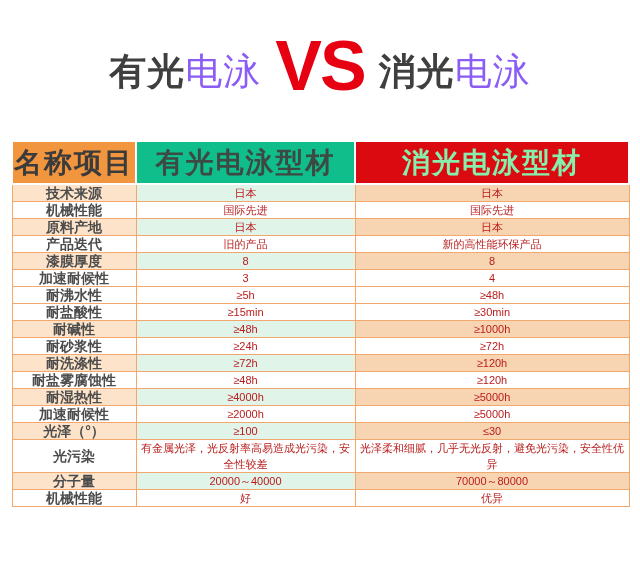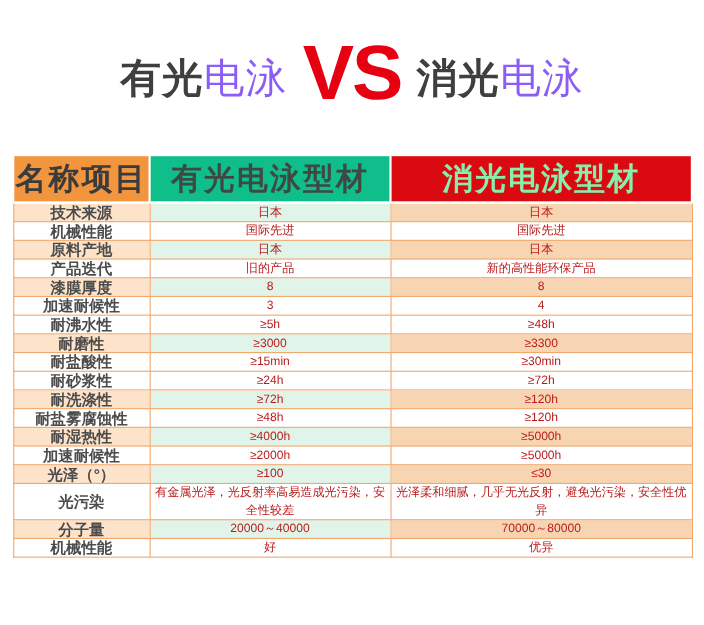--- a/index.html
+++ b/index.html
@@ -108,29 +108,29 @@
         <tr class="plain">
           <td class="label">加速耐候性</td>
           <td class="glossy">3</td>
           <td class="matte">4</td>
         </tr>
         <tr class="plain">
           <td class="label">耐沸水性</td>
           <td class="glossy">≥5h</td>
           <td class="matte">≥48h</td>
         </tr>
-        <tr class="tint">
-          <td class="label">耐磨性</td>
-          <td class="glossy">≥3000</td>
-          <td class="matte">≥3300</td>
-        </tr>
         <tr class="plain">
           <td class="label">耐盐酸性</td>
           <td class="glossy">≥15min</td>
           <td class="matte">≥30min</td>
+        </tr>
+        <tr class="tint">
+          <td class="label">耐碱性</td>
+          <td class="glossy">≥48h</td>
+          <td class="matte">≥1000h</td>
         </tr>
         <tr class="plain">
           <td class="label">耐砂浆性</td>
           <td class="glossy">≥24h</td>
           <td class="matte">≥72h</td>
         </tr>
         <tr class="tint">
           <td class="label">耐洗涤性</td>
           <td class="glossy">≥72h</td>
           <td class="matte">≥120h</td>

